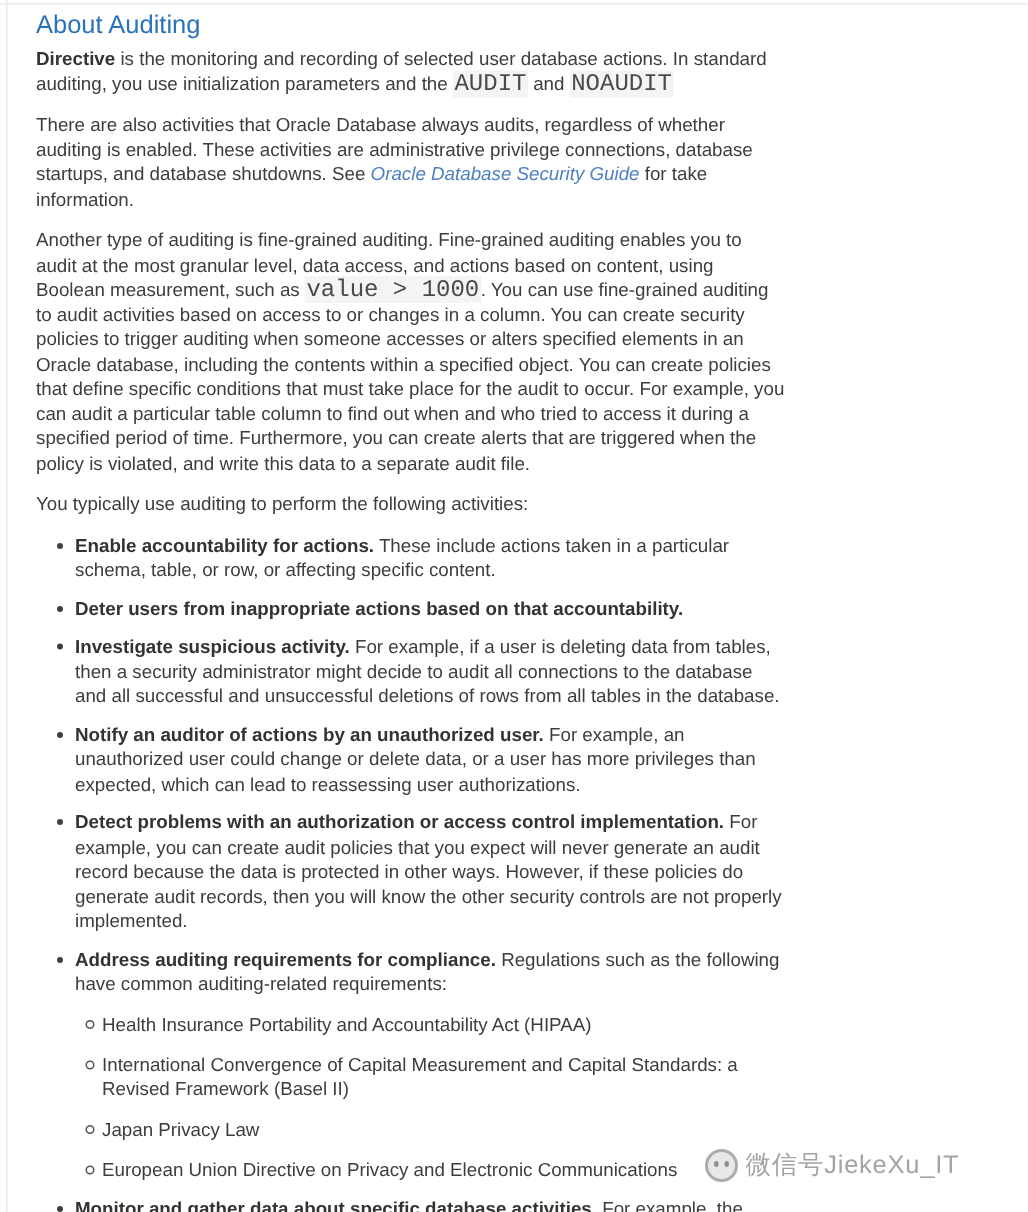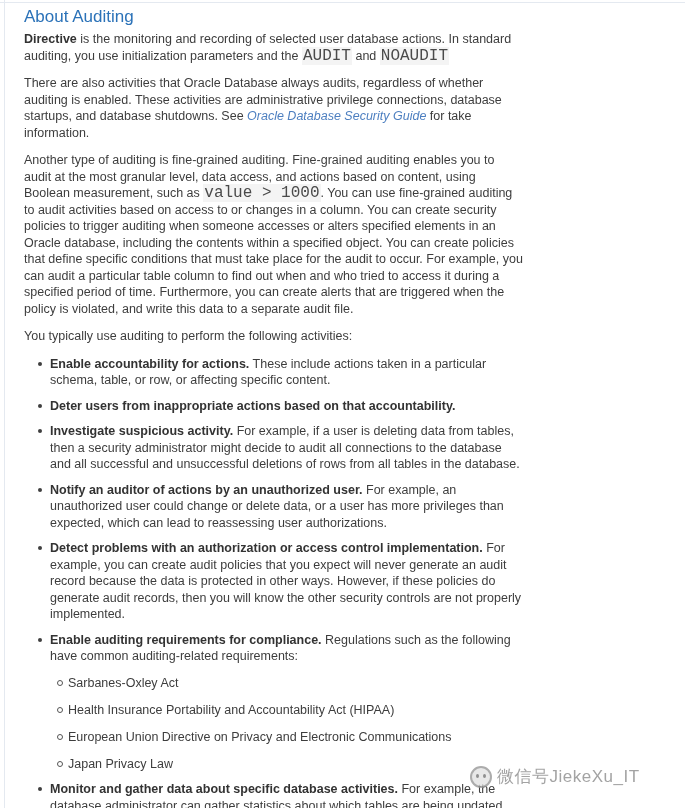--- a/index.html
+++ b/index.html
@@ -139,26 +139,26 @@
     <li><b>Enable accountability for actions.</b><span> These include actions taken in a particular schema, table, or row, or affecting specific content.</span></li>
 
     <li><b>Deter users from inappropriate actions based on that accountability.</b><span></span></li>
 
     <li><b>Investigate suspicious activity.</b><span> For example, if a user is deleting data from tables, then a security administrator might decide to audit all connections to the database and all successful and unsuccessful deletions of rows from all tables in the database.</span></li>
 
     <li><b>Notify an auditor of actions by an unauthorized user.</b><span> For example, an unauthorized user could change or delete data, or a user has more privileges than expected, which can lead to reassessing user authorizations.</span></li>
 
     <li><b>Detect problems with an authorization or access control implementation.</b><span> For example, you can create audit policies that you expect will never generate an audit record because the data is protected in other ways. However, if these policies do generate audit records, then you will know the other security controls are not properly implemented.</span></li>
 
-    <li><b>Enable auditing requirements for compliance.</b><span> Regulations such as the following have common auditing-related requirements:</span>
+    <li><b>Address auditing requirements for compliance.</b><span> Regulations such as the following have common auditing-related requirements:</span>
       <ul class="sub-list">
-        <li>Sarbanes-Oxley Act</li>
         <li>Health Insurance Portability and Accountability Act (HIPAA)</li>
+        <li>International Convergence of Capital Measurement and Capital Standards: a Revised Framework (Basel II)</li>
+        <li>Japan Privacy Law</li>
         <li>European Union Directive on Privacy and Electronic Communications</li>
-        <li>Japan Privacy Law</li>
       </ul>
     </li>
 
     <li><b>Monitor and gather data about specific database activities.</b><span> For example, the database administrator can gather statistics about which tables are being updated, how many logical I/O opera</span> <span>many concurrent users connect at peak times.</span></li>
 
   </ul>
 </main>
 
 <div class="watermark">
   <span class="wm-icon"></span>

